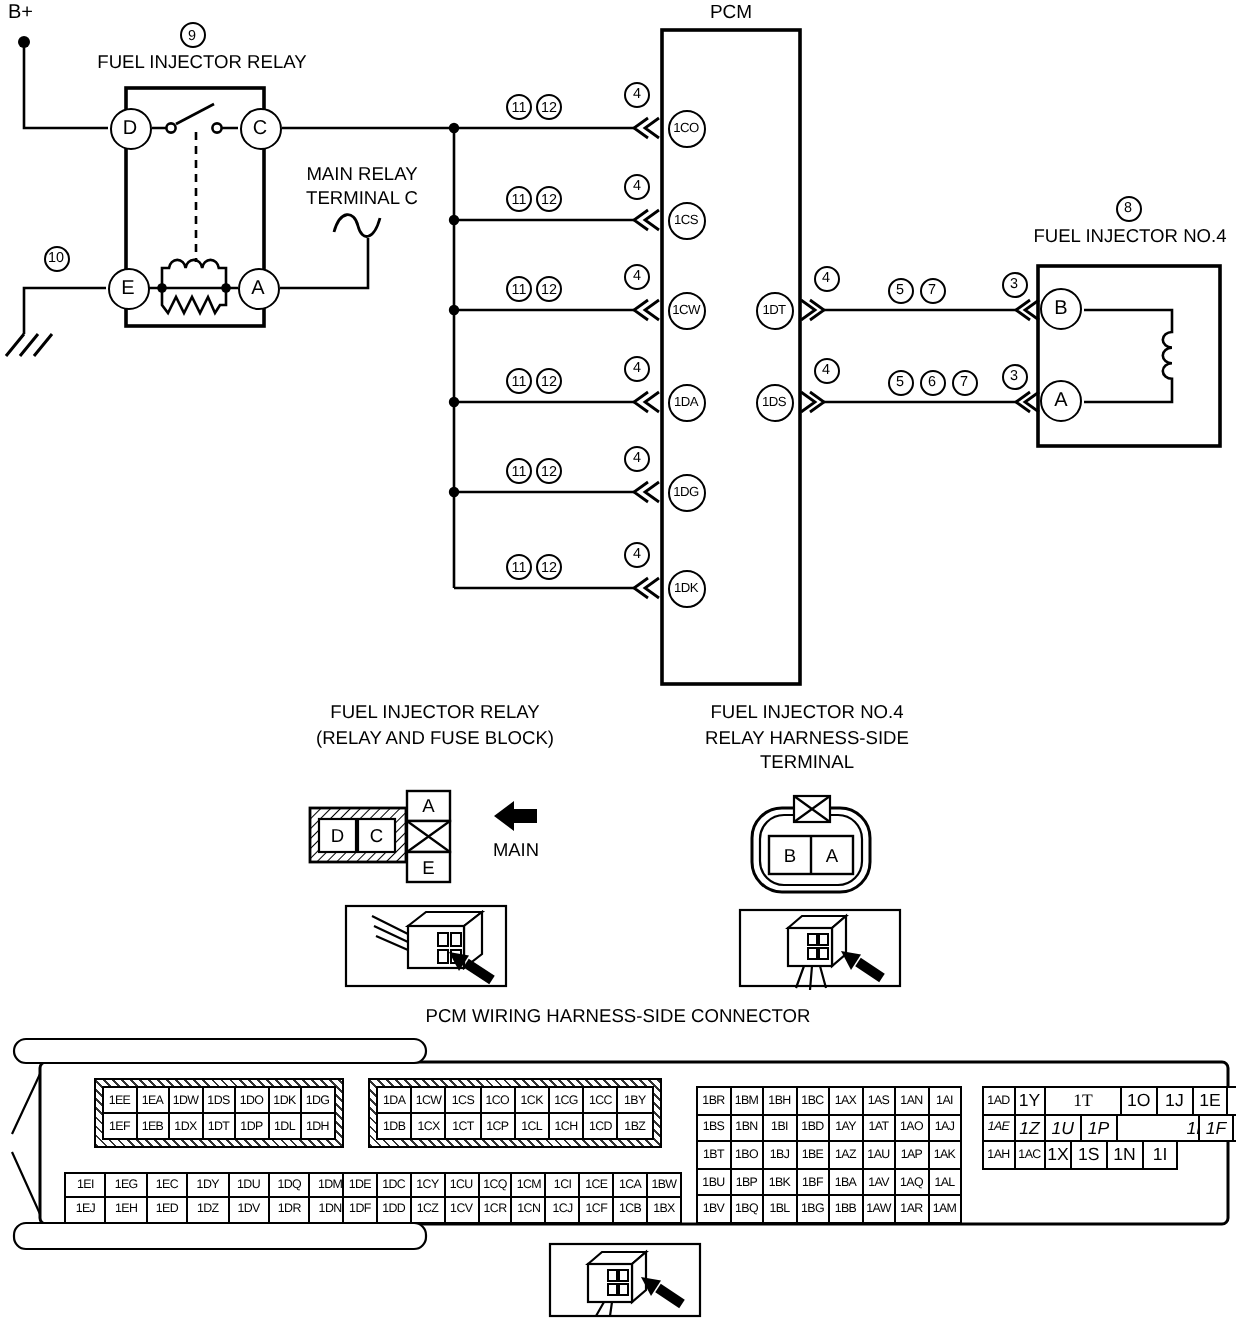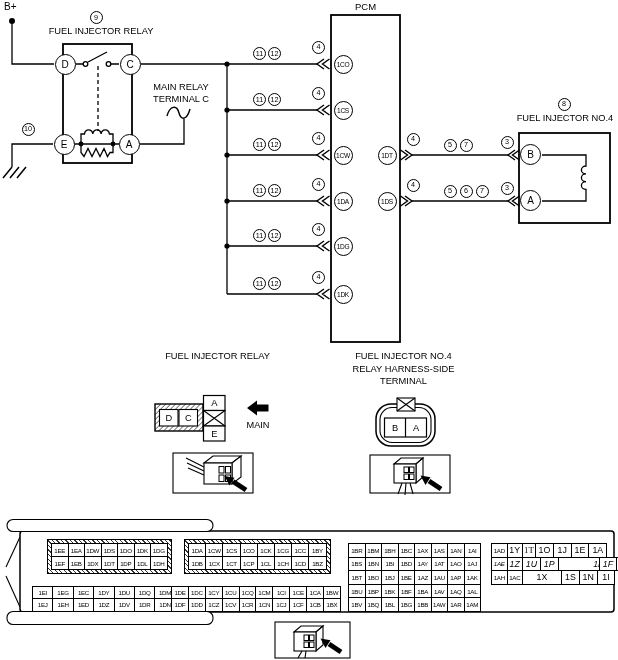--- a/index.html
+++ b/index.html
@@ -156,32 +156,34 @@
   <div class="cnum" style="left:89.5px;top:11px;">9</div>
   <div class="txt" style="left:29px;top:26px;width:144px;">FUEL INJECTOR RELAY</div>
   <div class="cnum" style="left:21.5px;top:122.5px;">10</div>
   <div class="txt" style="left:145px;top:82px;width:72px;">MAIN RELAY</div>
   <div class="txt" style="left:145px;top:94px;width:72px;">TERMINAL C</div>
   <div class="txt" style="left:331px;top:1px;width:69px;font-size:9.5px;">PCM</div>
   <div class="cnum" style="left:557.5px;top:97.5px;">8</div>
   <div class="txt" style="left:500px;top:113px;width:130px;">FUEL INJECTOR NO.4</div>
 
   <div class="txt" style="left:140px;top:351px;width:155px;">FUEL INJECTOR RELAY</div>
+  <div class="txt" style="left:140px;top:363.5px;width:155px;">(RELAY AND FUSE BLOCK)</div>
   <div class="cellTxt" style="left:159.5px;top:409.5px;width:18.5px;height:16.5px;">D</div>
   <div class="cellTxt" style="left:179px;top:409.5px;width:18.5px;height:16.5px;">C</div>
   <div class="cellTxt" style="left:203.5px;top:395.5px;width:21.5px;height:15px;">A</div>
   <div class="cellTxt" style="left:203.5px;top:426px;width:21.5px;height:15px;">E</div>
   <div class="txt" style="left:235px;top:419.5px;width:46px;font-size:9.2px;">MAIN</div>
 
   <div class="txt" style="left:336px;top:351px;width:135px;">FUEL INJECTOR NO.4</div>
   <div class="txt" style="left:336px;top:363.5px;width:135px;">RELAY HARNESS-SIDE</div>
   <div class="txt" style="left:336px;top:376px;width:135px;">TERMINAL</div>
   <div class="cellTxt" style="left:384.5px;top:418px;width:21px;height:19px;">B</div>
   <div class="cellTxt" style="left:405.5px;top:418px;width:21px;height:19px;">A</div>
 
+  <div class="txt" style="left:104px;top:503px;width:410px;">PCM WIRING HARNESS-SIDE CONNECTOR</div>
 <div class="term big" style="left: 54.5px; top: 53.5px;">D</div>
     <div class="term big" style="left: 119.5px; top: 53.5px;">C</div>
     <div class="term big" style="left: 53.5px; top: 133.5px;">E</div>
     <div class="term big" style="left: 118.5px; top: 133.5px;">A</div>
     <div class="cnum" style="left: 253px; top: 47px;">11</div>
     <div class="cnum" style="left: 268px; top: 47px;">12</div>
     <div class="cnum" style="left: 312px; top: 40.5px;">4</div>
     <div class="term small" style="left: 333.5px; top: 54.5px;">1CO</div>
     <div class="cnum" style="left: 253px; top: 93px;">11</div>
     <div class="cnum" style="left: 268px; top: 93px;">12</div>
@@ -355,37 +357,37 @@
         <div class="pincell" style="width: 17.5px; height: 14.6px; margin-left: -1px;">1BB</div>
         <div class="pincell" style="width: 17.5px; height: 14.6px; margin-left: -1px;">1AW</div>
         <div class="pincell" style="width: 17.5px; height: 14.6px; margin-left: -1px;">1AR</div>
         <div class="pincell" style="width: 17.5px; height: 14.6px; margin-left: -1px;">1AM</div>
       </div>
     </div>
     <div class="pinblock" style="left: 491px; top: 543px;">
       <div class="pinrow">
         <div class="pincell" style="width: 16.5px; height: 14.6px;">1AD</div>
         <div class="pincell lg" style="width: 16.5px; height: 14.6px; margin-left: -1px;">1Y</div>
-        <div class="pincell lg" style="width: 14px; height: 14.6px; margin-left: -1px; font-family: Liberation Serif, serif;">1T</div>
+        <div class="pincell lg" style="width: 39px; height: 14.6px; margin-left: -1px; font-family: Liberation Serif, serif;">1T</div>
         <div class="pincell lg" style="width: 18.8px; height: 14.6px; margin-left: -1px;">1O</div>
         <div class="pincell lg" style="width: 18.8px; height: 14.6px; margin-left: -1px;">1J</div>
         <div class="pincell lg" style="width: 18.8px; height: 14.6px; margin-left: -1px;">1E</div>
         <div class="pincell lg" style="width: 18.8px; height: 14.6px; margin-left: -1px;">1A</div>
       </div>
       <div class="pinrow" style="margin-top: -1px; font-style: italic;">
         <div class="pincell" style="width: 16.5px; height: 14.6px;">1AE</div>
         <div class="pincell lg" style="width: 16.5px; height: 14.6px; margin-left: -1px;">1Z</div>
         <div class="pincell lg" style="width: 18.8px; height: 14.6px; margin-left: -1px;">1U</div>
         <div class="pincell lg" style="width: 18.8px; height: 14.6px; margin-left: -1px;">1P</div>
         <div class="pincell lg" style="width: 18.8px; height: 14.6px; margin-left: -1px; padding-left: 40px;">1K</div>
         <div class="pincell lg" style="width: 18.8px; height: 14.6px; margin-left: -1px;">1F</div>
         <div class="pincell lg" style="width: 18.8px; height: 14.6px; margin-left: -1px;">3B</div>
       </div>
       <div class="pinrow" style="margin-top: -1px;">
         <div class="pincell" style="width: 16.5px; height: 14.6px;">1AH</div>
         <div class="pincell" style="width: 16.5px; height: 14.6px; margin-left: -1px;">1AC</div>
-        <div class="pincell lg" style="width: 40px; height: 14.6px; margin-left: -1px;">1X</div>
+        <div class="pincell lg" style="width: 14px; height: 14.6px; margin-left: -1px;">1X</div>
         <div class="pincell lg" style="width: 18.8px; height: 14.6px; margin-left: -1px;">1S</div>
         <div class="pincell lg" style="width: 18.8px; height: 14.6px; margin-left: -1px;">1N</div>
         <div class="pincell lg" style="width: 18.8px; height: 14.6px; margin-left: -1px;">1I</div>
       </div>
     </div>
   </div>
 
 </body></html>

